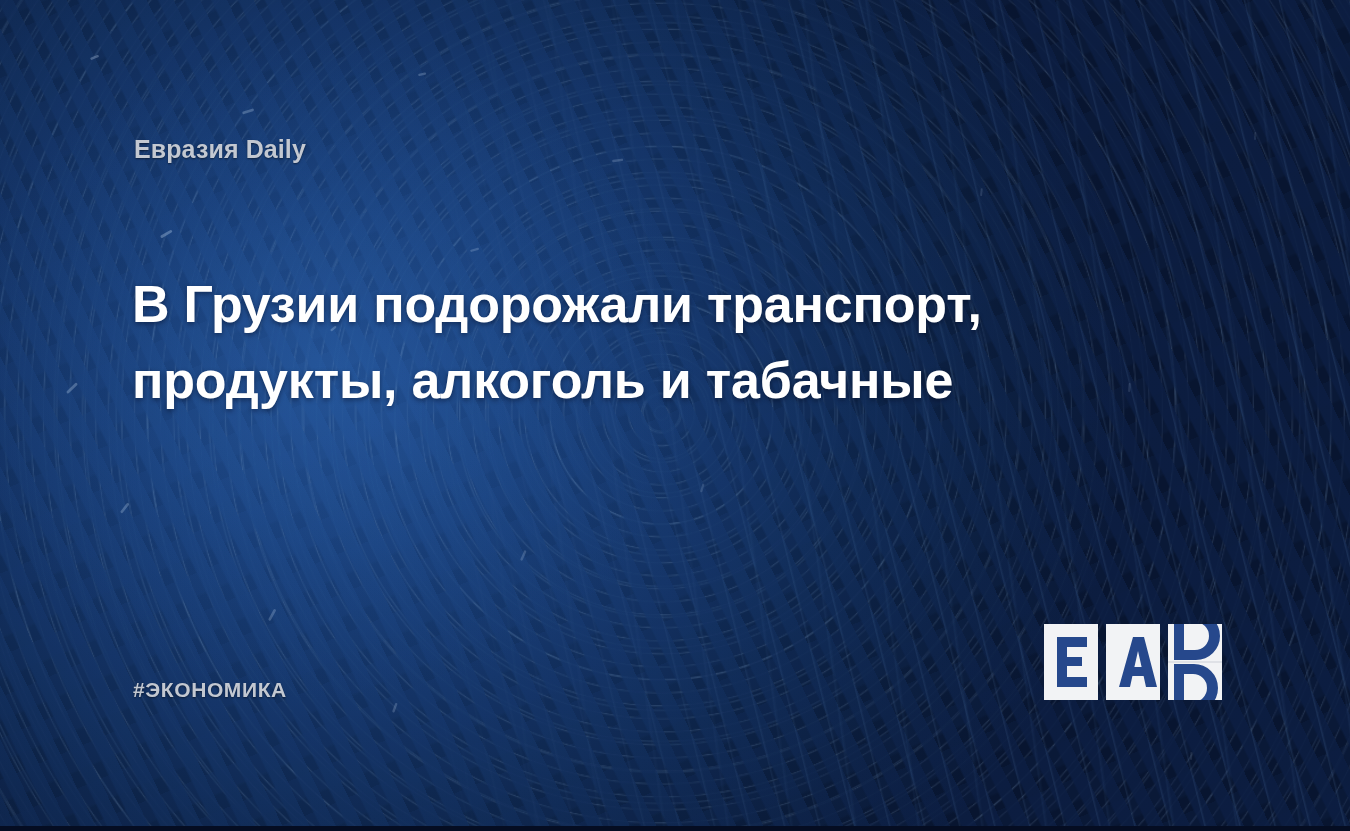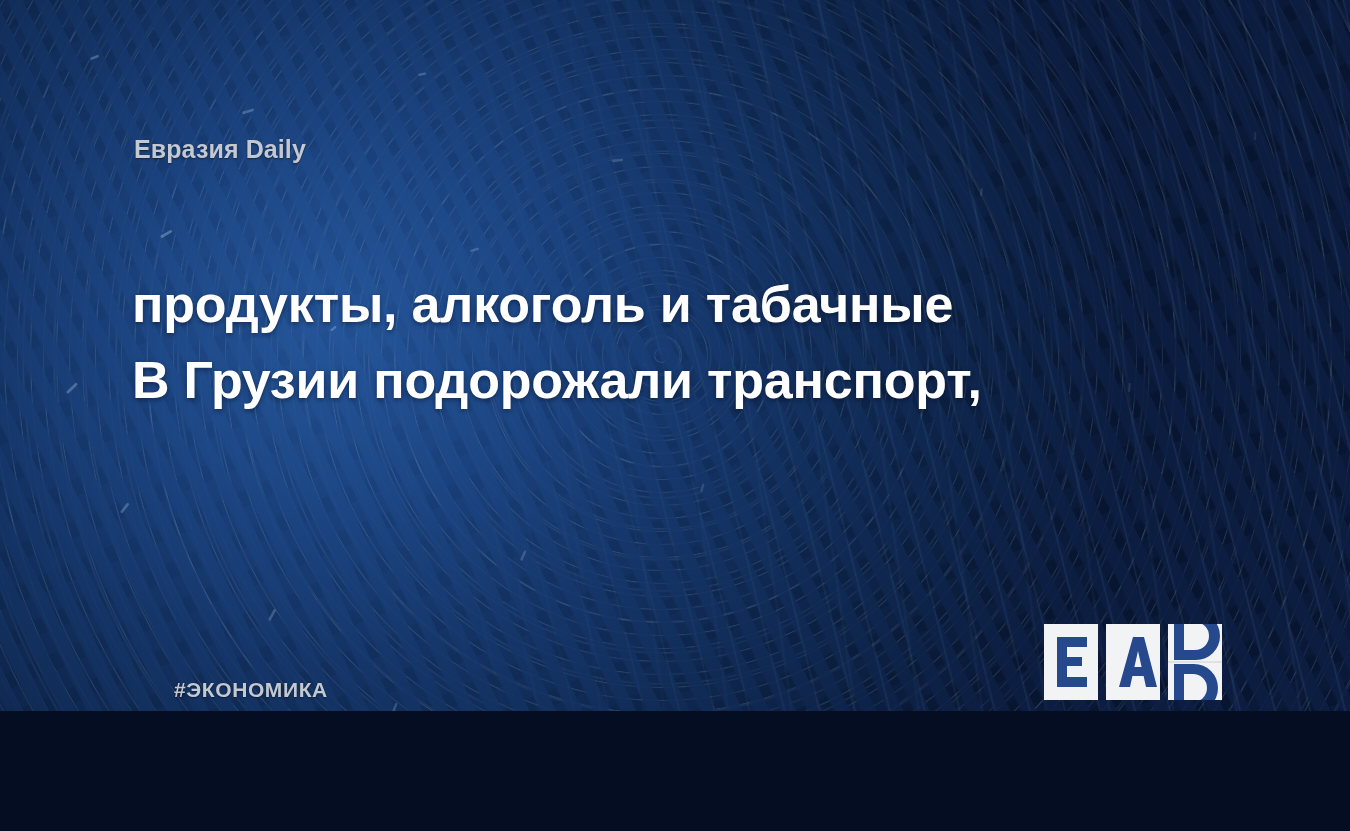--- a/index.html
+++ b/index.html
@@ -7,21 +7,21 @@
   html, body {
     width: 1350px;
     height: 831px;
     overflow: hidden;
     background: #050d22;
   }
 
   .card {
     position: relative;
     width: 1350px;
-    height: 711px;
+    height: 826px;
     overflow: hidden;
     font-family: "Liberation Sans", "DejaVu Sans", sans-serif;
   }
 
   
   .bg-base {
     position: absolute;
     inset: 0;
     background:
       radial-gradient(ellipse 780px 700px at 26% 46%,
@@ -144,21 +144,20 @@
   .tag {
     position: absolute;
     left: 133px;
     top: 678px;
     font-size: 21px;
     font-weight: bold;
     letter-spacing: 0.6px;
     color: #c3c8d1;
     text-shadow: 0 1px 2px rgba(0,0,0,0.45);
     white-space: nowrap;
-    margin-left: 41px;
   }
 
   
   .logo {
     position: absolute;
     left: 1044px;
     top: 624px;
     width: 180px;
     height: 76px;
   }
@@ -198,22 +197,22 @@
       <rect x="330" y="330" width="7" height="2.2" rx="1.1" transform="rotate(-40 330 330)" opacity=".5"></rect>
       <rect x="470" y="250" width="9" height="2.2" rx="1.1" transform="rotate(-16 470 250)" opacity=".4"></rect>
     </g>
   </svg>
 
   <div class="content">
 
     <div class="brand">Евразия Daily</div>
 
     <div class="headline">
+      <div>В Грузии подорожали транспорт,</div>
       <div>продукты, алкоголь и табачные</div>
-      <div>В Грузии подорожали транспорт,</div>
     </div>
 
     <div class="tag">#ЭКОНОМИКА</div>
 
     <div class="logo">
       <svg viewBox="0 0 180 76" aria-hidden="true">
 
         <rect x="0" y="0" width="54" height="76" fill="#f2f3f5"></rect>
         <rect x="62" y="0" width="54" height="76" fill="#f2f3f5"></rect>
         <rect x="124" y="0" width="54" height="76" fill="#f2f3f5"></rect>

